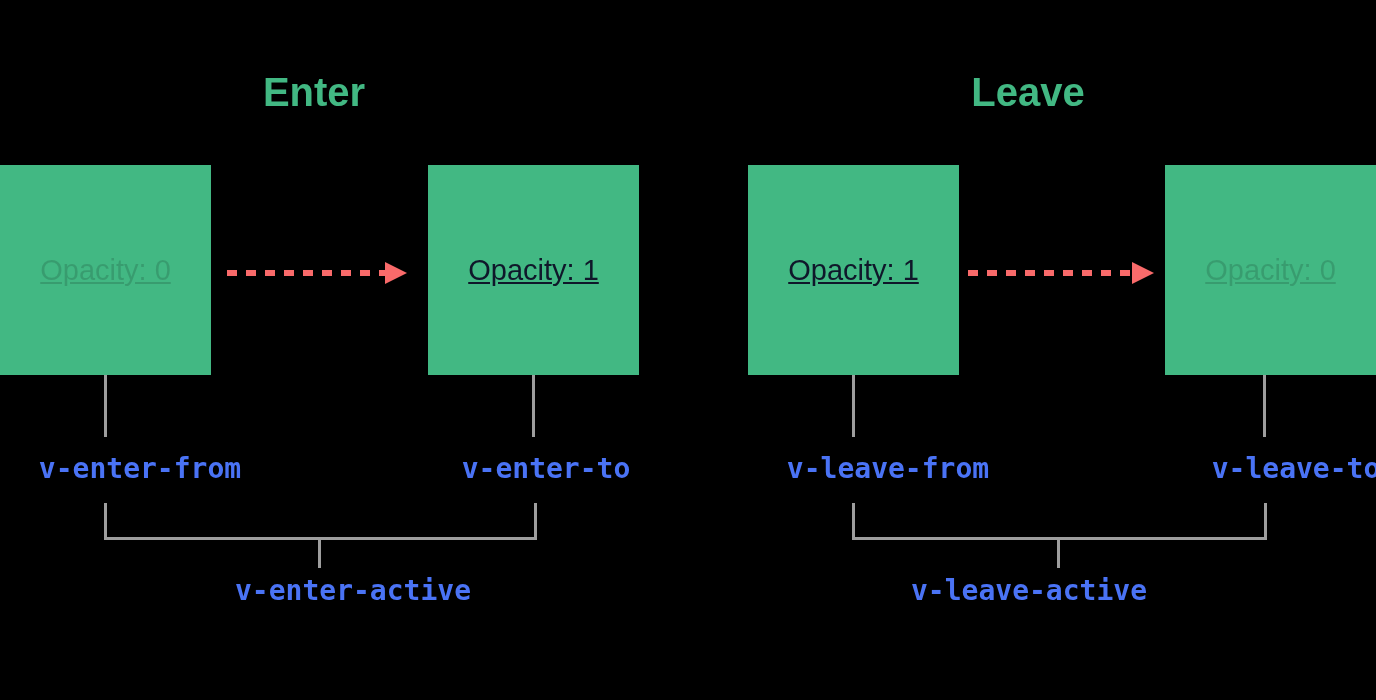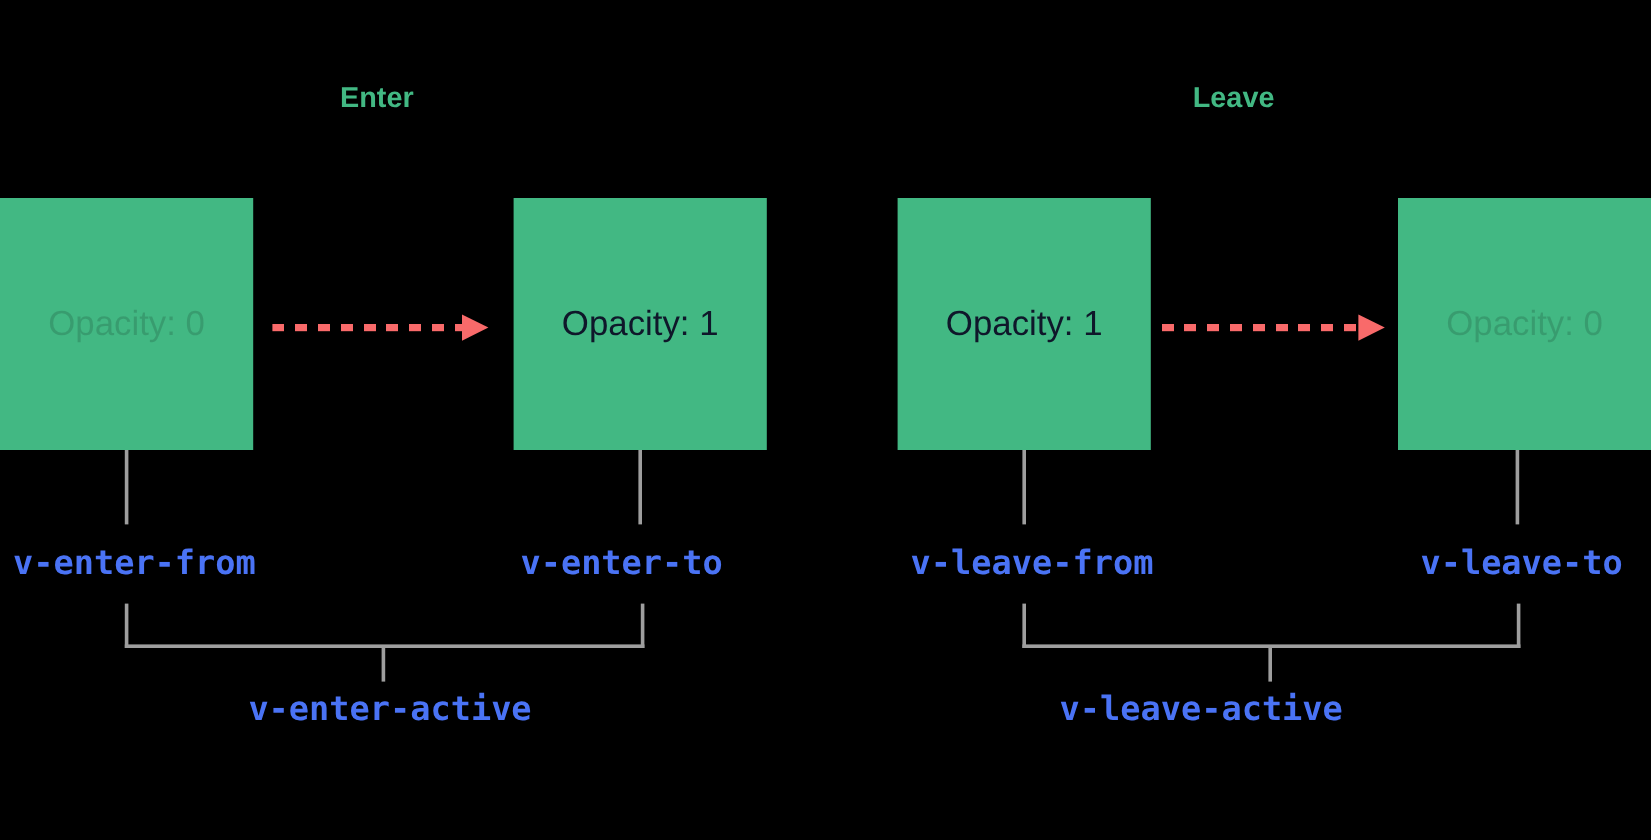--- a/index.html
+++ b/index.html
@@ -8,36 +8,37 @@
     width:1376px;height:700px;
     background:#000000;
     overflow:hidden;
     font-family:"Liberation Sans", sans-serif;
   }
   .title{
     position:absolute;
     top:68px;
     transform:translateX(-50%);
     color:#42b883;
-    font-size:24px;
+    font-size:40px;
     font-weight:700;
     line-height:1.2;
     white-space:nowrap;
   }
   .box{
     position:absolute;
     top:165px;
     width:211px;height:210px;
     background:#42b883;
     display:flex;align-items:center;justify-content:center;
   }
   .box-label{
     font-size:29px;
     font-weight:500;
     white-space:nowrap;
+    text-decoration:underline;
   }
   .box-label.light{color:#0f172a;}
   .box-label.faint{color:rgba(0,0,0,0.15);}
   .b1{left:0;}
   .b2{left:428px;}
   .b3{left:748px;}
   .b4{left:1165px;}
   .arrow-line{
     position:absolute;
     top:270px;height:6px;
@@ -67,20 +68,21 @@
   .c4{left:1263px;}
   .class-label{
     position:absolute;
     transform:translateX(-50%);
     color:#4a73f5;
     font-family:"DejaVu Sans Mono", monospace;
     font-weight:700;
     font-size:28px;
     line-height:1;
     white-space:nowrap;
+    margin-left:28px;
   }
   .row1{top:455px;}
   .row2{top:577px;text-align:right;}
   .lf1{left:112px;}
   .lt1{left:518px;text-align:center;}
   .lf2{left:860px;}
   .lt2{left:1268px;}
   .la1{left:325px;}
   .la2{left:1001px;}
   .bracket{

